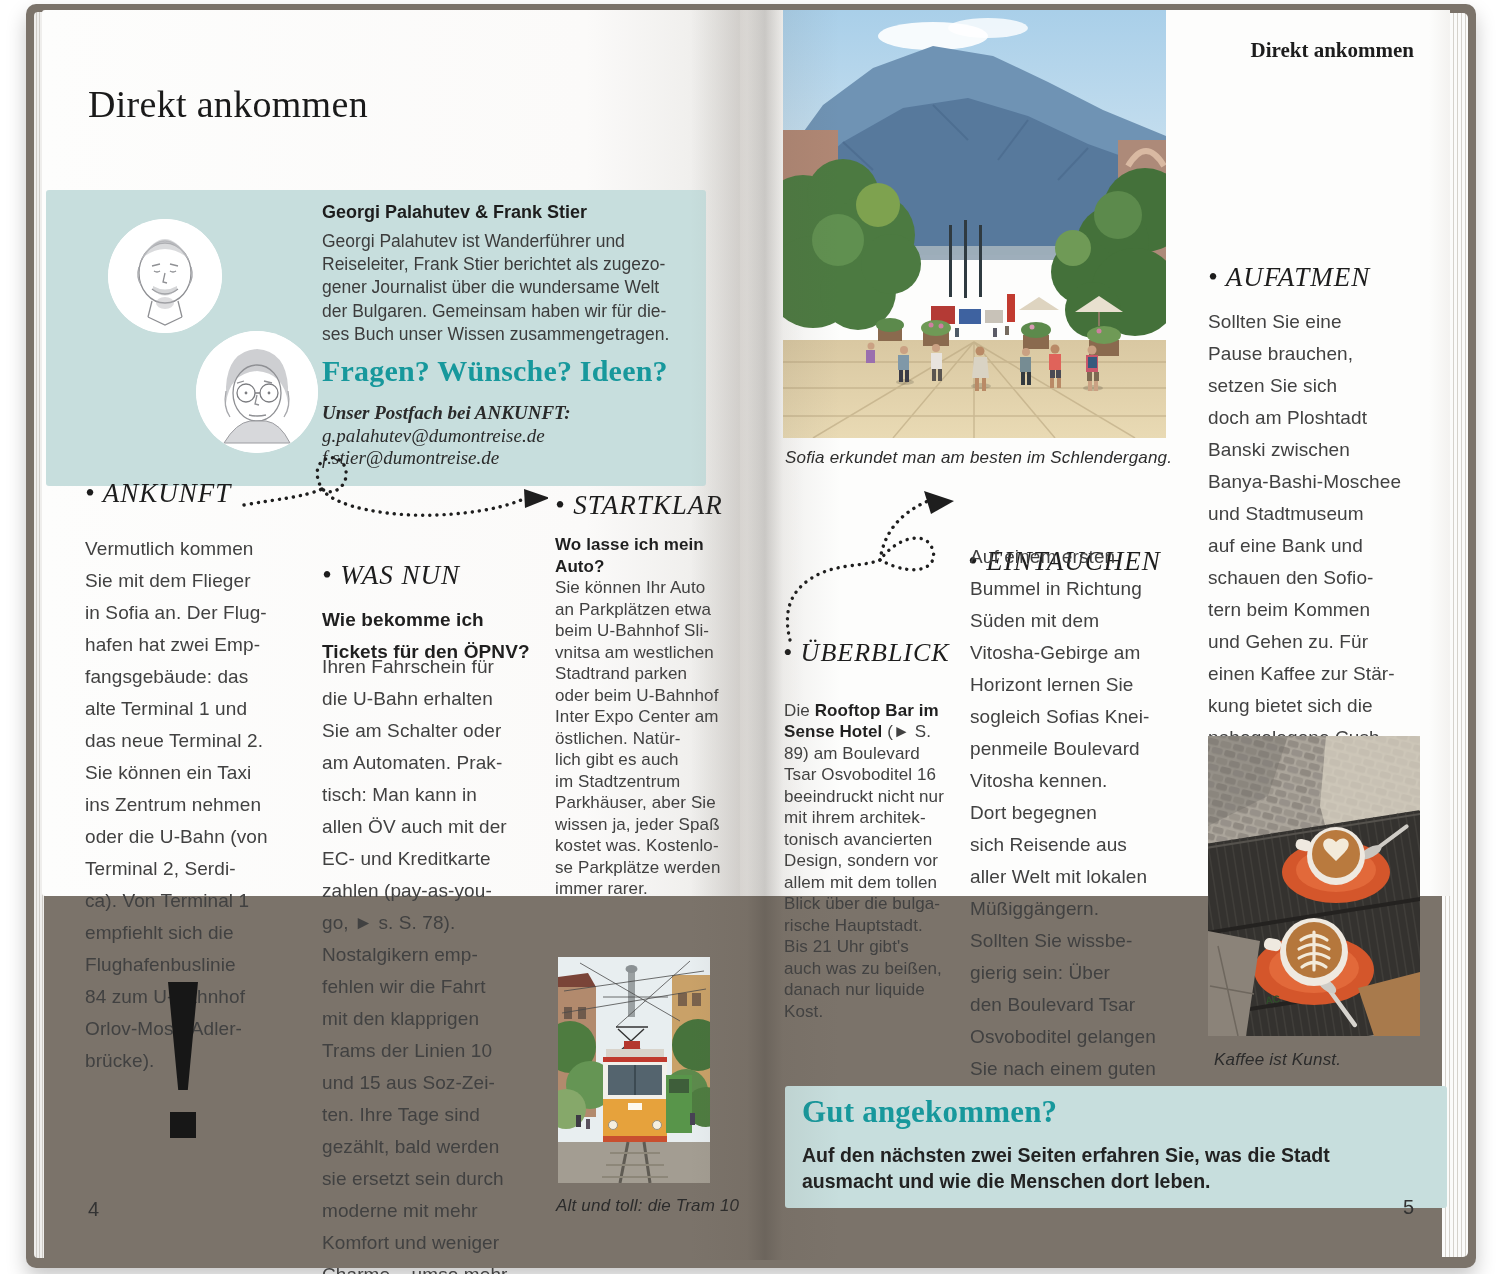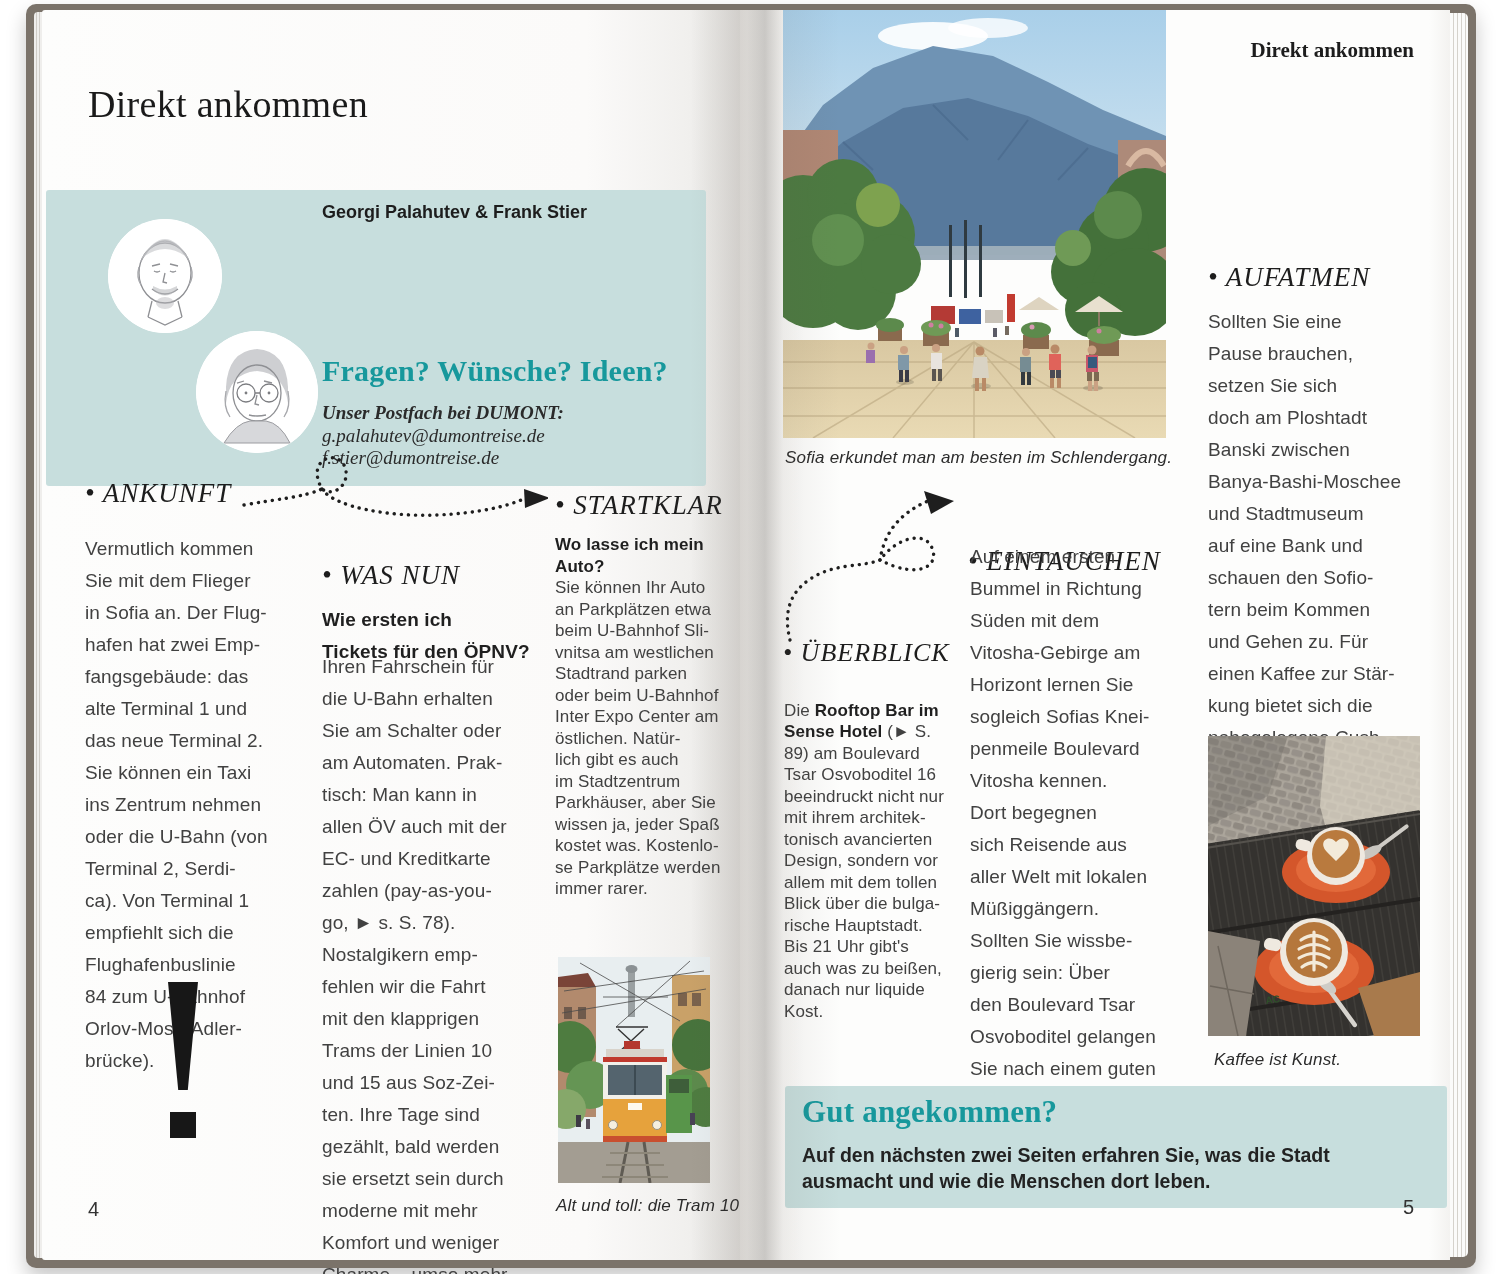--- a/index.html
+++ b/index.html
@@ -7,21 +7,21 @@
           font-family:"Liberation Sans",sans-serif;}
   
   .book{position:absolute;left:26px;top:4px;width:1450px;height:1264px;background:#7b736a;
         border-radius:10px;box-shadow:0 10px 20px rgba(0,0,0,.22);}
   .stack-left{position:absolute;left:8px;top:8px;width:10px;height:1246px;
         background:repeating-linear-gradient(to right,#efeeec 0 2px,#cfccc7 2px 3px);
         border-radius:4px 0 0 4px;}
   .stack-right{position:absolute;left:1416px;top:9px;width:26px;height:1244px;
         background:repeating-linear-gradient(to right,#fbfbfa 0 3px,#d5d2cc 3px 4px);
         border-radius:0 5px 5px 0;}
-  .page{position:absolute;top:6px;height:1250px;}
+  .page{position:absolute;top:6px;height:886px;}
   .page-left{left:16px;width:698px;border-radius:3px 0 0 3px;
         background:linear-gradient(to right,#fdfdfc 0%,#fbfaf9 78%,#f0efed 93%,#ddDBd8 100%);}
   .page-right{left:714px;width:710px;
         background:linear-gradient(to right,#e3e1de 0%,#f5f4f2 4%,#fdfdfc 9%,#fdfdfc 97%,#f3f2f0 100%);}
   .gutter{position:absolute;left:664px;top:6px;width:150px;height:1250px;pointer-events:none;
         background:linear-gradient(to right,rgba(90,80,70,0) 0%,rgba(90,80,70,.10) 38%,rgba(55,50,44,.22) 50%,rgba(90,80,70,.08) 62%,rgba(90,80,70,0) 100%);}
   
   .pre{white-space:pre-line;}
   .page-title{position:absolute;font-family:"Liberation Serif",serif;font-size:38px;color:#1a1a1a;letter-spacing:.3px;}
   .running-head{position:absolute;font-family:"Liberation Serif",serif;font-weight:bold;font-size:21px;color:#1d1d1d;text-align:right;}
@@ -101,23 +101,28 @@
             <path d="M53,84 Q61,86 70,84"></path>
             <path d="M30,60 q-3,16 4,26" stroke="#a7a8ac"></path>
             <path d="M92,60 q3,16 -4,26" stroke="#a7a8ac"></path>
           </g>
           <circle cx="50" cy="62" r="1.4" fill="#7c7d81"></circle>
           <circle cx="73" cy="62" r="1.4" fill="#7c7d81"></circle>
           <path d="M28,112 Q40,92 54,90 L70,90 Q84,92 94,112 Z" fill="#d7d8db" stroke="#9b9ca0" stroke-width="1"></path>
         </svg>
       </div>
       <div class="name-head">Georgi Palahutev &amp; Frank Stier</div>
+      <div class="bio pre">Georgi Palahutev ist Wanderführer und
+Reiseleiter, Frank Stier berichtet als zugezo-
+gener Journalist über die wundersame Welt
+der Bulgaren. Gemeinsam haben wir für die-
+ses Buch unser Wissen zusammengetragen.</div>
       <div class="fragen teal-head" style="color:#17989c;">Fragen? Wünsche? Ideen?</div>
       <div class="postbox">
-        <div class="lbl">Unser Postfach bei DUMONT:</div>
+        <div class="lbl">Unser Postfach bei ANKUNFT:</div>
         <div>g.palahutev@dumontreise.de</div>
         <div>f.stier@dumontreise.de</div>
       </div>
     </div>
 
     <div class="sec-head" style="left:43px;top:468px;">• ANKUNFT</div>
     <div class="body-lg pre" style="left:43px;top:523px;width:230px;">Vermutlich kommen
 Sie mit dem Flieger
 in Sofia an. Der Flug-
 hafen hat zwei Emp-
@@ -137,21 +142,21 @@
 
     <svg class="arrowsvg" style="left:196px;top:435px;" width="310" height="90" viewBox="0 0 310 90">
       <g fill="none" stroke="#1e1e1e" stroke-width="3.4" stroke-linecap="round" stroke-dasharray="0.1 7">
         <path d="M6,60 C40,54 66,52 84,44 C66,12 104,2 108,26 C110,42 94,52 84,44"></path>
         <path d="M84,44 C96,62 150,72 200,70 C240,68 268,62 288,53"></path>
       </g>
       <polygon points="286,44 312,53 287,63" fill="#1e1e1e"></polygon>
     </svg>
 
     <div class="sec-head" style="left:280px;top:550px;">• WAS NUN</div>
-    <div class="body-lg pre qhead" style="left:280px;top:594px;width:230px;">Wie ersten ich
+    <div class="body-lg pre qhead" style="left:280px;top:594px;width:230px;">Wie bekomme ich
 Tickets für den ÖPNV?</div>
     <div class="body-lg pre" style="left:280px;top:641px;width:235px;">Ihren Fahrschein für
 die U-Bahn erhalten
 Sie am Schalter oder
 am Automaten. Prak-
 tisch: Man kann in
 allen ÖV auch mit der
 EC- und Kreditkarte
 zahlen (pay-as-you-
 go, ► s. S. 78).

